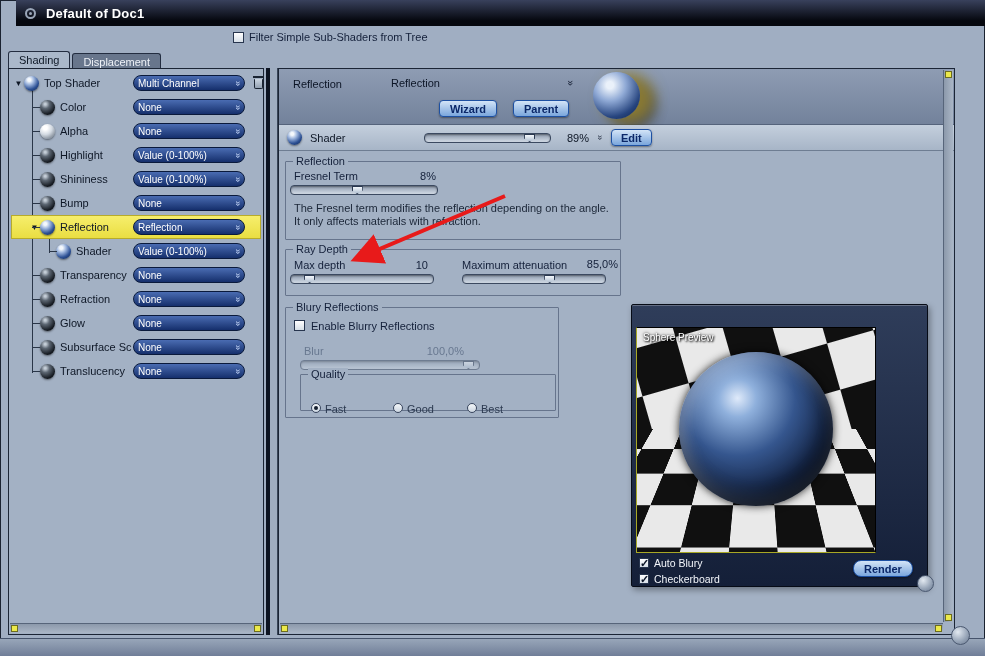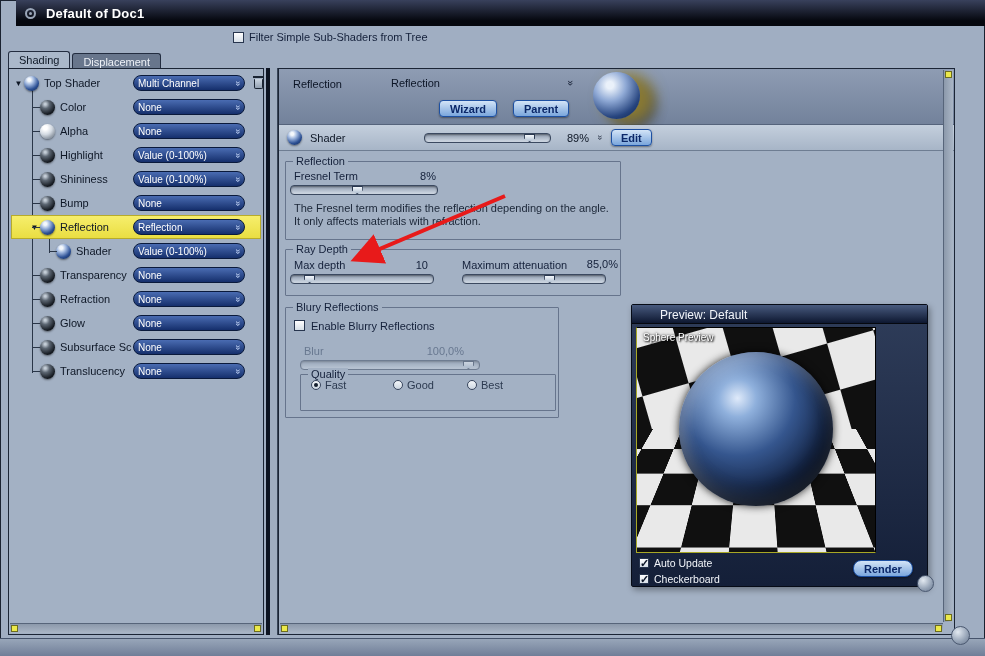--- a/index.html
+++ b/index.html
@@ -121,21 +121,21 @@
     font-size:11px; color:#14203a; white-space:nowrap; }
   .g-reflection { left:6px; top:92px; width:336px; height:79px; }
   .g-raydepth   { left:6px; top:180px; width:336px; height:47px; }
   .g-blurry     { left:6px; top:238px; width:274px; height:111px; }
   .g-quality    { left:14px; top:66px; width:256px; height:37px; }
   .glabel { position:absolute; font-size:11px; color:#14203a; white-space:nowrap; }
   .gval { position:absolute; font-size:11px; color:#14203a; text-align:right; }
   .muted { color:#687890 !important; }
   .desc { position:absolute; left:8px; top:40px; width:322px; font-size:11px; line-height:13px; color:#1b2637; }
 
-  .radio-wrap { position:absolute; top:4px; display:flex; align-items:center; gap:4px; }
+  .radio-wrap { position:absolute; top:28px; display:flex; gap:4px; }
   .radio { width:10px; height:10px; border-radius:50%; border:1px solid #39465e;
     background:linear-gradient(#f4f7fa,#ccd6e1); display:inline-block; position:relative; flex:none; }
   .radio.checked::after { content:""; position:absolute; inset:2px; border-radius:50%; background:#141e2e; }
   .radio-label { font-size:11px; color:#2c3a50; }
 
   
   .preview { position:absolute; left:352px; top:235px; width:297px; height:283px;
     background:linear-gradient(#2f3d5a,#141f38); border:1px solid #060b16; border-radius:2px;
     box-shadow: inset 0 1px 0 rgba(255,255,255,.25), 2px 3px 6px rgba(0,0,0,.35); }
   .preview-header { height:19px; background:linear-gradient(#485a7e,#0d1730);
@@ -407,30 +407,29 @@
             </label>
             <label class="radio-wrap" style="left: 166px;">
               <span class="radio"></span>
               <span class="radio-label">Best</span>
             </label>
           </div>
       </div>
     </div>
 
     <div class="preview">
-      <div class="preview-header">Preview: Default</div>
       <div class="preview-image">
         <div class="checker-top"></div>
         <div class="checker-floor"></div>
         <div class="preview-sphere"></div>
         <span class="sphere-overlay-label">Sphere Preview</span>
       </div>
       <div class="preview-check-row pc1">
         <span class="checkbox checked"></span>
-        <span class="preview-check-label">Auto Update</span>
+        <span class="preview-check-label">Auto Blury</span>
       </div>
       <div class="preview-check-row pc2">
         <span class="checkbox checked"></span>
         <span class="preview-check-label">Checkerboard</span>
       </div>
       <button class="btn btn-render">Render</button>
     </div>
 
     <div class="hscroll" style="right:11px;">
       <span class="mark l"></span>

